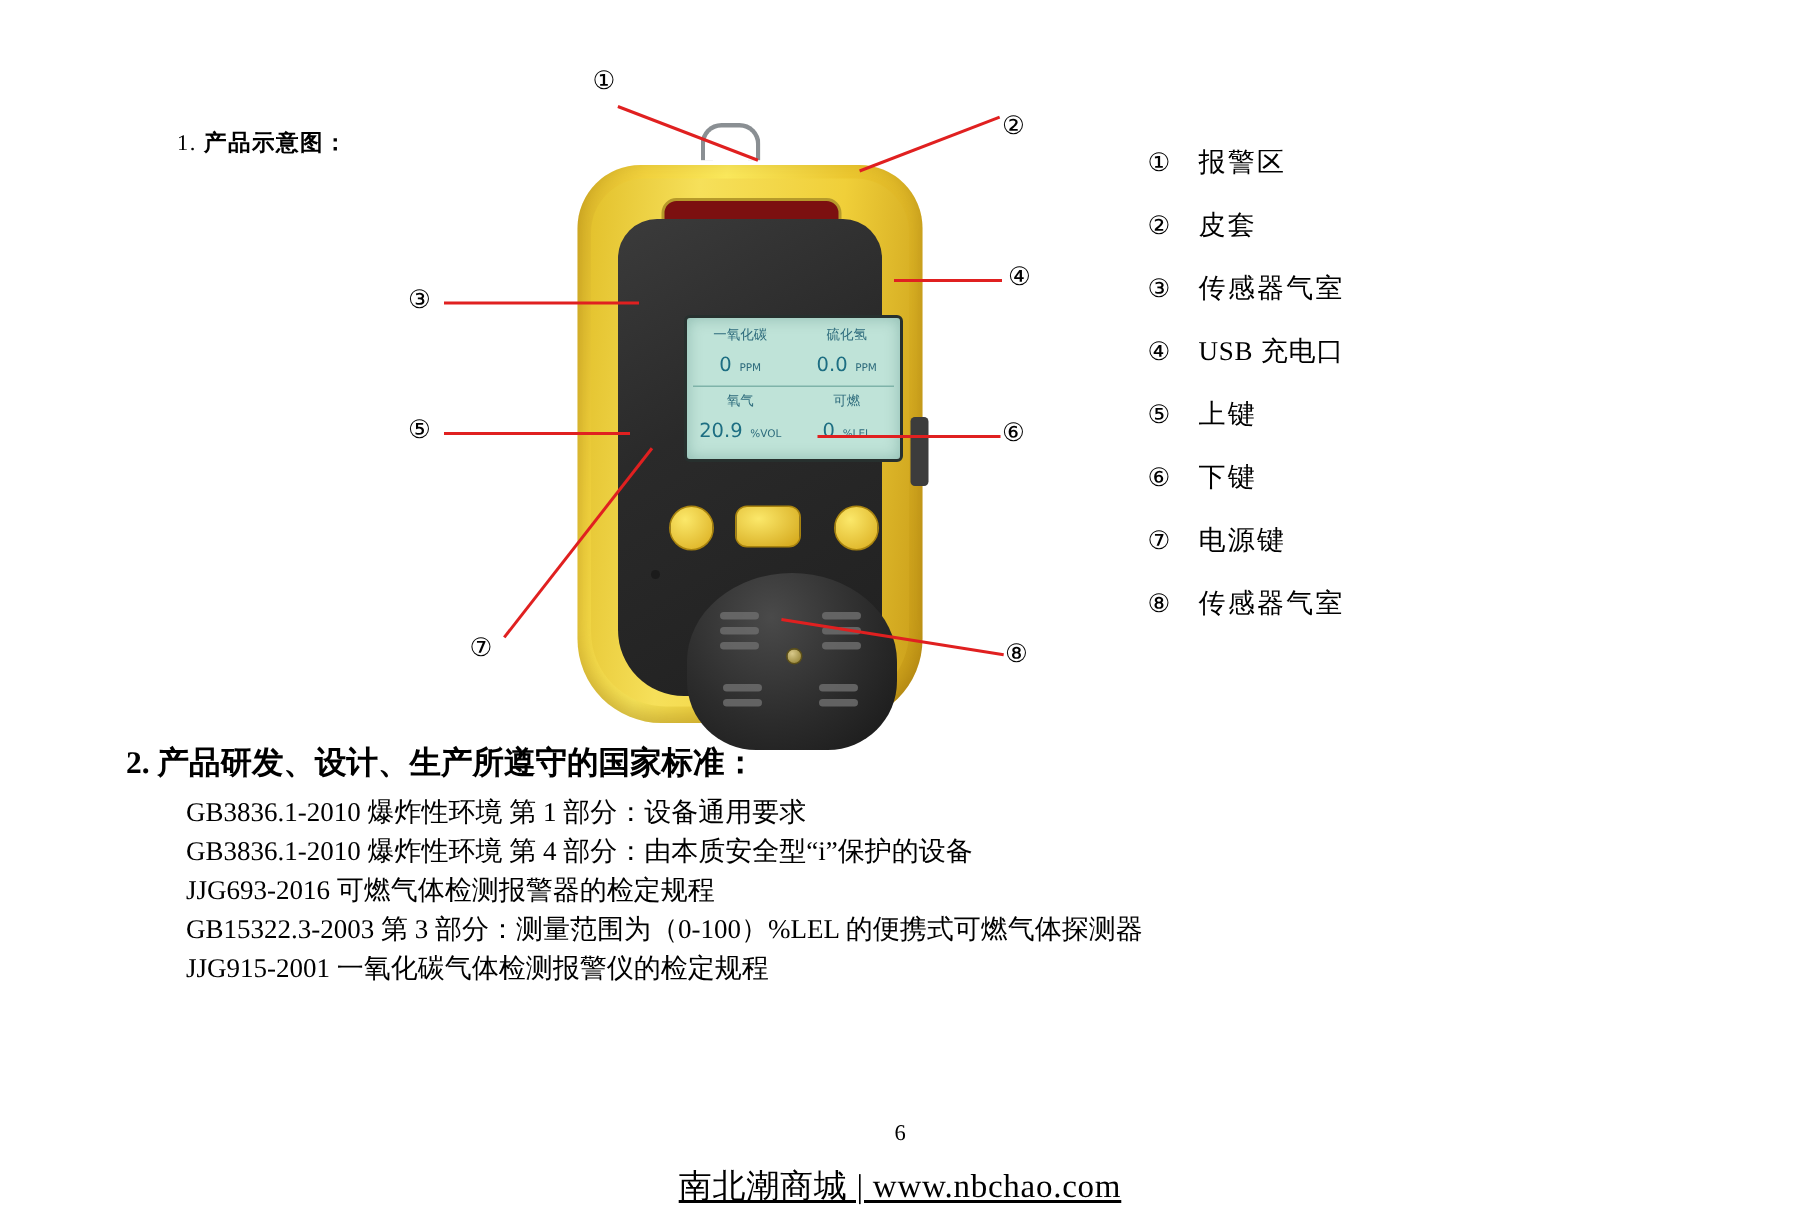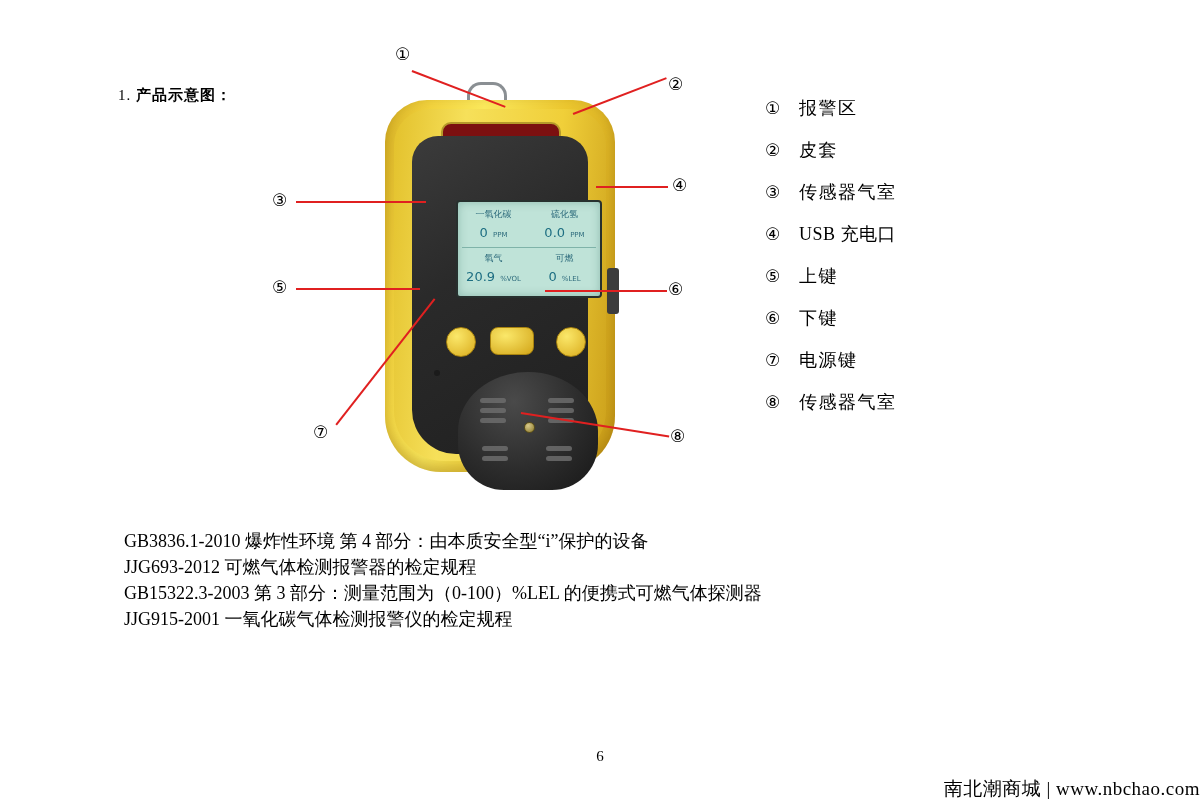--- a/index.html
+++ b/index.html
@@ -42,21 +42,21 @@
     position: absolute;
     left: 385px;
     top: 82px;
     width: 230px;
     height: 390px;
   }
   
   .dev-body {
     position: absolute;
     left: 0px;
-    top: 18px;
+    top: 28px;
     width: 230px;
     height: 372px;
     background: linear-gradient(100deg, #d9b326 0%, #f2d33e 16%, #fbe95c 34%, #ecc72f 62%, #c79a17 100%);
     border-radius: 42px 42px 56px 56px;
     box-shadow: inset 0 -6px 14px rgba(120,80,0,0.35);
   }
   .dev-body-inner {
     position: absolute;
     left: 9px;
     top: 9px;
@@ -275,24 +275,25 @@
     width: 1200px;
     text-align: center;
     font-size: 15px;
     font-family: "Liberation Serif", serif;
   }
   .footer-brand {
     position: absolute;
     left: 0;
     top: 776px;
     width: 1200px;
-    text-align: right;
-    font-size: 19px;
+    text-align: center;
+    font-size: 22px;
     font-family: "Liberation Serif", serif;
     letter-spacing: .5px;
+    text-decoration: underline;
   }
 </style>
 </head>
 <body>
 
 <div class="page">
 
   <div class="sec1-title">
     <span class="num">1.</span>
     <span>产品示意图：</span>
@@ -406,24 +407,29 @@
     <div class="legend-item">
       <span class="legend-num">⑦</span>
       <span class="legend-text">电源键</span>
     </div>
     <div class="legend-item">
       <span class="legend-num">⑧</span>
       <span class="legend-text">传感器气室</span>
     </div>
   </div>
 
+  <div class="sec2-title">
+    <span>2.</span>
+    <span>产品研发、设计、生产所遵守的国家标准：</span>
+  </div>
 
   <div class="std-list">
+    <div class="std-item">GB3836.1-2010  爆炸性环境  第 1 部分：设备通用要求</div>
     <div class="std-item">GB3836.1-2010  爆炸性环境  第 4 部分：由本质安全型“i”保护的设备</div>
-    <div class="std-item">JJG693-2012  可燃气体检测报警器的检定规程</div>
+    <div class="std-item">JJG693-2016  可燃气体检测报警器的检定规程</div>
     <div class="std-item">GB15322.3-2003  第 3 部分：测量范围为（0-100）%LEL 的便携式可燃气体探测器</div>
     <div class="std-item">JJG915-2001 一氧化碳气体检测报警仪的检定规程</div>
   </div>
 
   <div class="page-num">6</div>
   <div class="footer-brand">南北潮商城 | www.nbchao.com</div>
 
 </div>
 
 </body></html>

